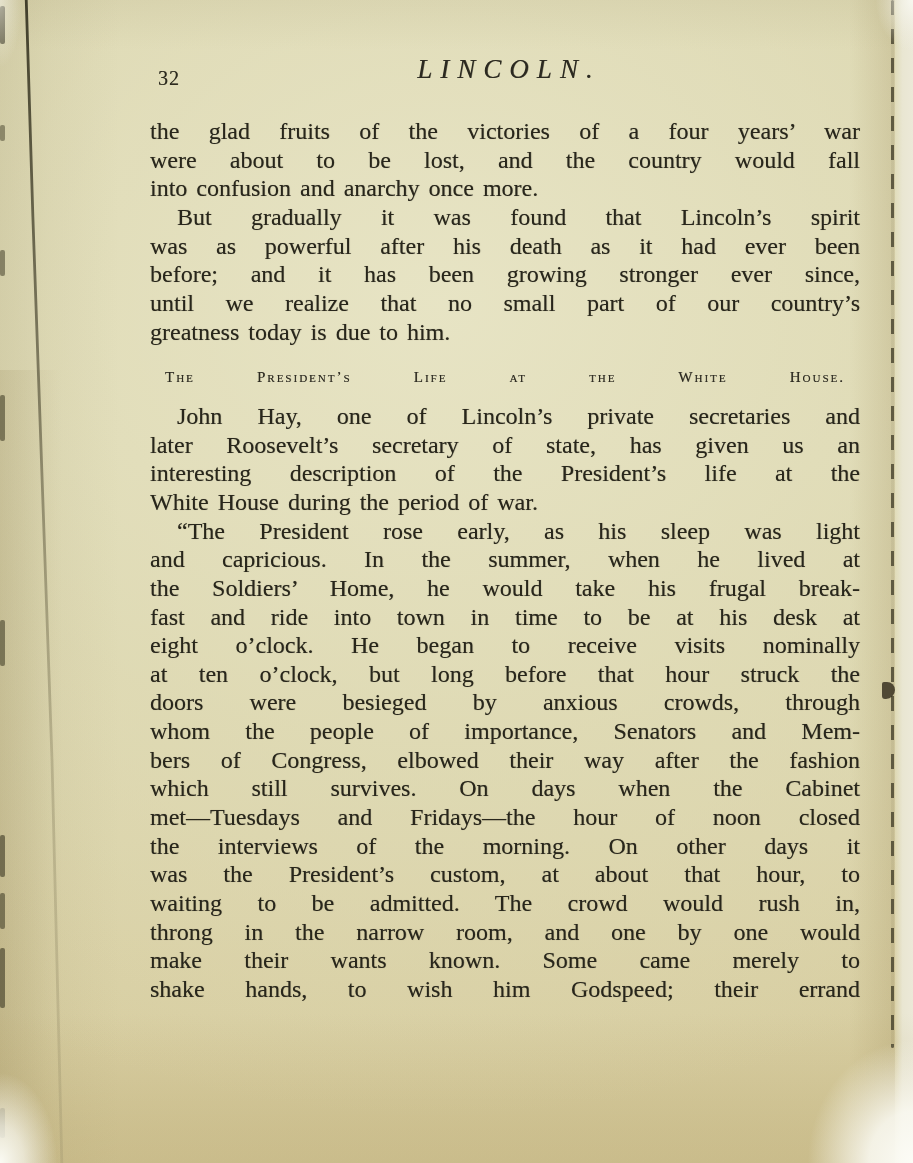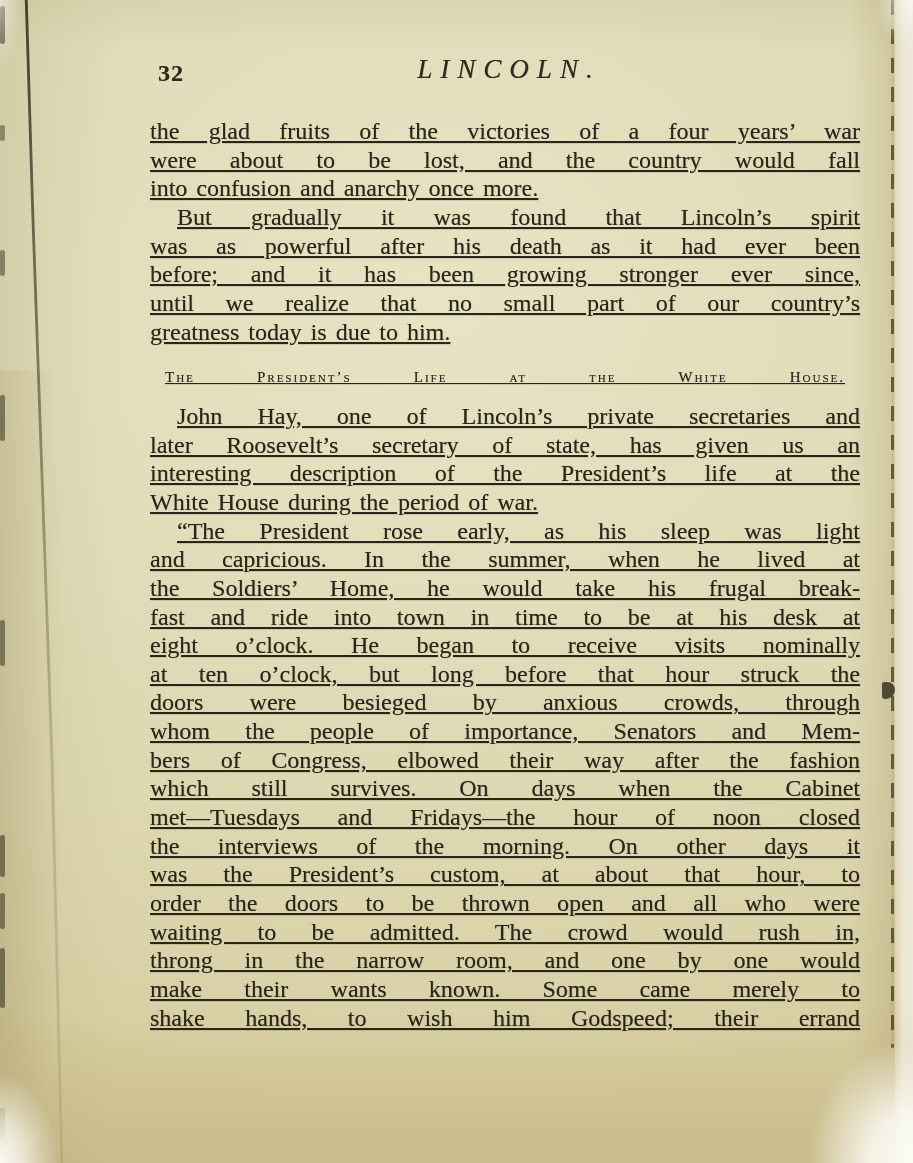--- a/index.html
+++ b/index.html
@@ -35,26 +35,26 @@
   .gutter-svg{position:absolute;left:0;top:0;}
   .edge-dashes{position:absolute;left:891px;top:0;width:3px;height:1048px;border-radius:2px;
     background:repeating-linear-gradient(180deg,
       rgba(58,54,34,.75) 0px, rgba(58,54,34,.75) 15px,
       rgba(58,54,34,.06) 15px, rgba(58,54,34,.06) 29px);}
   .edge-blob{position:absolute;left:882px;top:682px;width:13px;height:17px;background:#3a3322;
     border-radius:2px 8px 9px 3px;opacity:.85;}
   .tick{position:absolute;left:0;width:5px;border-radius:2px;background:#46422c;}
   
   .header-row{position:absolute;left:150px;top:54px;width:710px;height:34px;color:#2c2a1e;}
-  .page-number{position:absolute;left:8px;top:6px;font-size:24px;font-weight:700;letter-spacing:1px;
+  .page-number{position:absolute;left:8px;top:13px;font-size:20px;font-weight:400;letter-spacing:1px;
     text-shadow:.3px .3px .6px rgba(44,42,30,.55);}
   .running-header{position:absolute;left:0;top:0;width:100%;text-align:center;font-size:27px;
     letter-spacing:8px;text-indent:8px;color:#2b2920;text-shadow:.3px .3px .6px rgba(43,41,32,.5);font-style:italic;}
   .text-block{position:absolute;left:150px;top:117px;width:710px;color:#28261b;font-size:24px;
-    line-height:28.65px;text-shadow:.3px .3px .7px rgba(40,38,28,.45);word-spacing:1px;text-decoration:underline;}
+    line-height:28.65px;text-shadow:.3px .3px .7px rgba(40,38,28,.45);word-spacing:1px;}
   .paragraph{margin:0;}
   .line{text-align:justify;text-align-last:justify;}
   .line.end{text-align-last:left;word-spacing:3px;}
   .line.indent{padding-left:27px;}
   .section-heading{margin:17px 0 10px 0;padding:0 15px;font-variant:small-caps;font-size:15px;
     letter-spacing:2px;text-align:justify;text-align-last:justify;color:#2b2920;
     text-shadow:.3px .3px .6px rgba(43,41,32,.5);}
 </style>
 </head>
 <body>
@@ -125,21 +125,20 @@
         <div class="line">fast and ride into town in time to be at his desk at</div>
         <div class="line">eight o’clock.  He began to receive visits nominally</div>
         <div class="line">at ten o’clock, but long before that hour struck the</div>
         <div class="line">doors were besieged by anxious crowds, through</div>
         <div class="line">whom the people of importance, Senators and Mem-</div>
         <div class="line">bers of Congress, elbowed their way after the fashion</div>
         <div class="line">which still survives.  On days when the Cabinet</div>
         <div class="line">met—Tuesdays and Fridays—the hour of noon closed</div>
         <div class="line">the interviews of the morning.  On other days it</div>
         <div class="line">was the President’s custom, at about that hour, to</div>
-        <div class="line">order the doors to be thrown open and all who were</div>
         <div class="line">waiting to be admitted.  The crowd would rush in,</div>
         <div class="line">throng in the narrow room, and one by one would</div>
         <div class="line">make their wants known.  Some came merely to</div>
         <div class="line">shake hands, to wish him Godspeed; their errand</div>
       </div>
     </div>
 
   <div class="corner br"></div>
   <div class="corner bl"></div>
   <div class="corner tr"></div>

